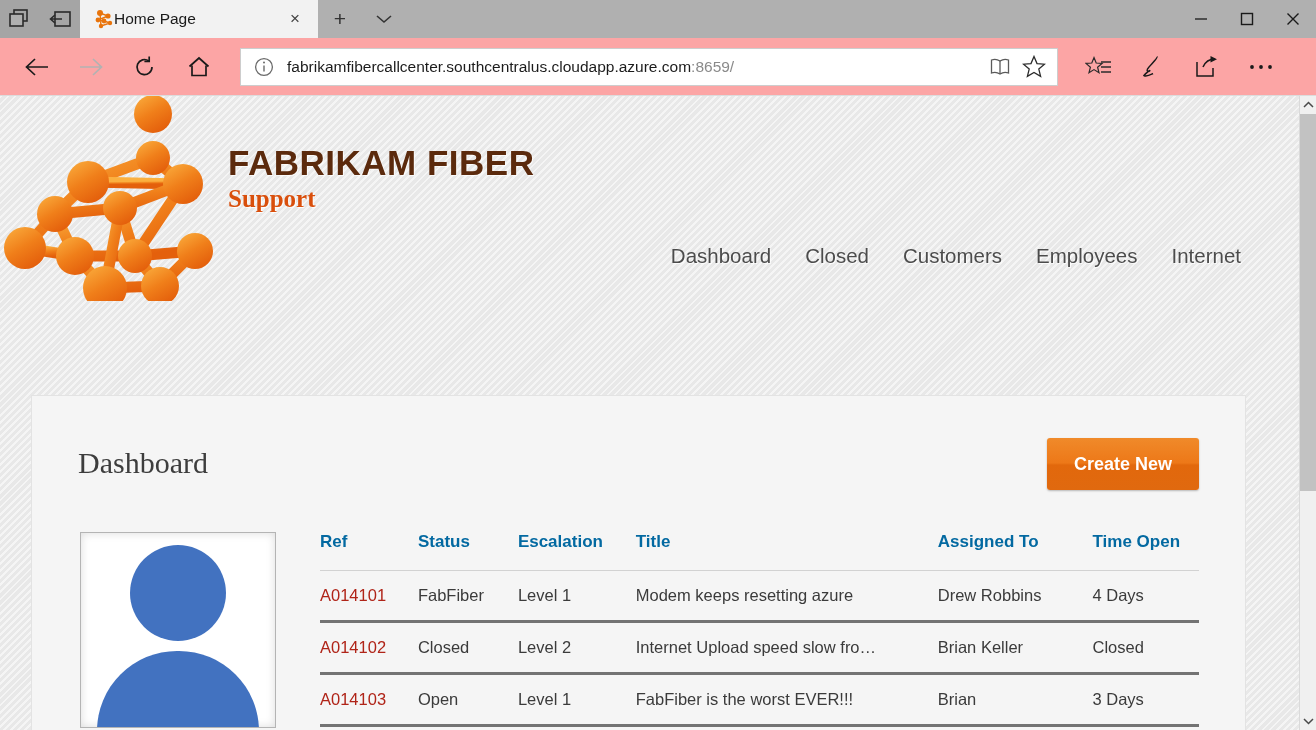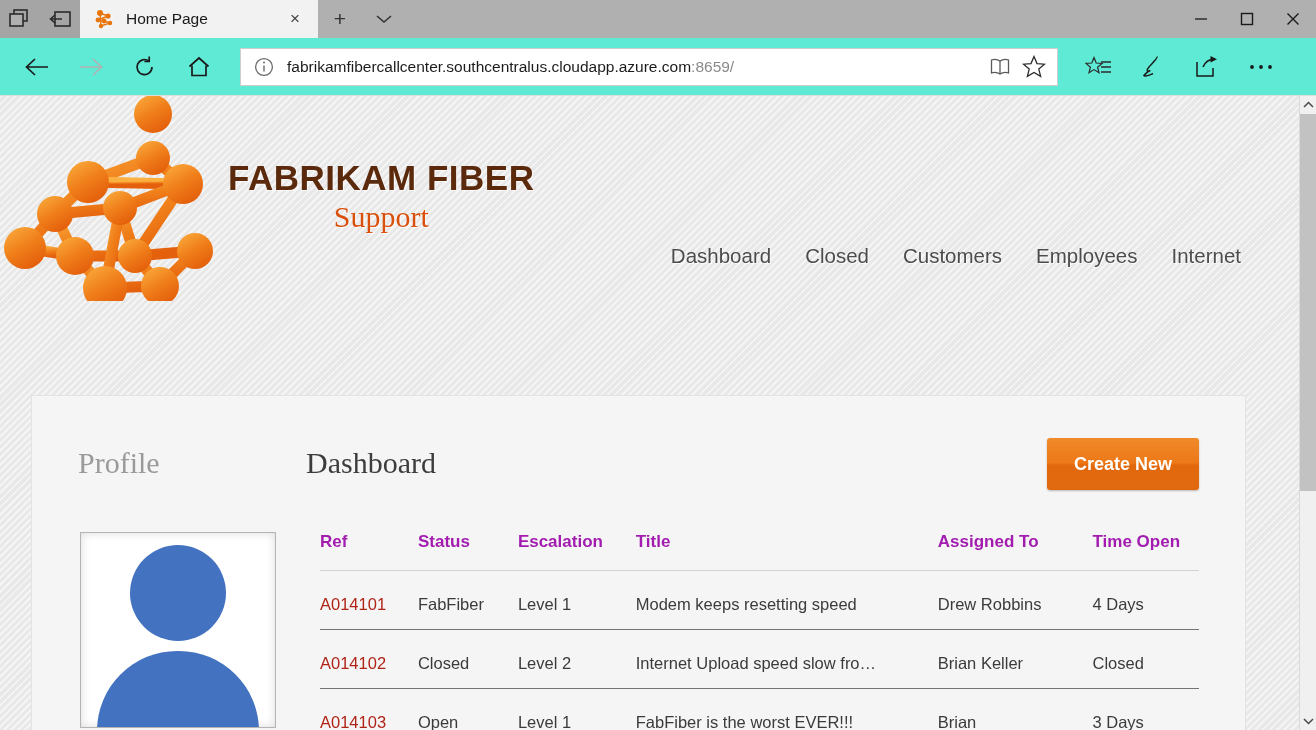--- a/index.html
+++ b/index.html
@@ -17,37 +17,37 @@
   .titlebar {
     height: 38px; background: #b0b0b0;
     display: flex; align-items: flex-end; position: relative; flex: 0 0 38px;
   }
   .tb-left-btns { display: flex; height: 38px; align-items: center; background: #a5a5a5; }
   .tb-icon-btn {
     width: 40px; height: 38px; display: flex; align-items: center; justify-content: center;
   }
   .tab {
     width: 238px; height: 38px; background: #f2f2f2;
-    display: flex; align-items: center; padding: 0 10px 0 14px; gap: 12px;
+    display: flex; align-items: center; padding: 0 10px 0 14px; 
   }
   .tab-favicon { width: 20px; height: 20px; flex: 0 0 20px; position: relative; }
   .tab-title {
     flex: 1; font-size: 15.5px; color: #1a1a1a; white-space: nowrap; overflow: hidden;
   }
   .tab-close { width: 26px; height: 26px; display: flex; align-items: center; justify-content: center; color: #444; font-size: 17px; }
   .newtab, .tabmenu {
     width: 44px; height: 38px; display: flex; align-items: center; justify-content: center;
     color: #333; font-size: 21px;
   }
   .tabmenu { font-size: 13px; }
   .wincontrols { margin-left: auto; display: flex; height: 38px; }
   .wc { width: 46px; height: 38px; display: flex; align-items: center; justify-content: center; color: #1a1a1a; }
 
   .navbar {
-    height: 58px; background: #5eead4; display: flex; align-items: center;
+    height: 58px; background: #fca5a5; display: flex; align-items: center;
     padding: 0 10px; flex: 0 0 58px; border-bottom: 1px solid #dcdcdc;
   }
   .nav-btn {
     width: 54px; height: 46px; display: flex; align-items: center; justify-content: center;
   }
   .addressbar {
     flex: 1; height: 38px; margin: 0 6px 0 14px; background: #fff;
     border: 1px solid #cdcdcd; display: flex; align-items: center; padding: 0 8px 0 12px;
     max-width: 818px;
   }
@@ -71,30 +71,30 @@
     width: 17px; background: #f0f0f0; border-left: 1px solid #dadada;
     display: flex; flex-direction: column; align-items: center; position: relative;
   }
   .sb-arrow { height: 18px; width: 17px; display: flex; align-items: center; justify-content: center; color: #606060; font-size: 9px; }
   .sb-track { flex: 1; width: 17px; position: relative; background: #f0f0f0; }
   .sb-thumb { position: absolute; top: 0; left: 0; width: 17px; height: 63%; background: #c2c2c2; }
 
   
   .site-header { position: relative; height: 205px; }
   .logo { position: absolute; left: 0; top: 0; width: 270px; height: 205px; }
-  .brand { position: absolute; left: 228px; top: 62px; text-align: center; }
+  .brand { position: absolute; left: 228px; top: 47px; }
   .brand-main {
     font-family: "Liberation Sans", sans-serif;
     font-size: 35px; font-weight: bold; letter-spacing: .5px;
     color: #5b2a0d;
     text-shadow: 1px 1px 0 rgba(255,255,255,.75);
   }
   .brand-sub {
     font-family: "Liberation Serif", serif;
-    font-size: 30px; font-weight: normal; color: #d94f0c; margin-top: 2px;
+    font-size: 25px; font-weight: bold; color: #d94f0c; margin-top: 2px;
     text-shadow: 1px 1px 0 rgba(255,255,255,.85);
   }
   .mainnav {
     position: absolute; right: 58px; top: 148px;
     display: flex; gap: 34px; align-items: center;
   }
   .mainnav a {
     font-size: 20.5px; color: #4c4c4c; text-decoration: none;
     text-shadow: 1px 1px 0 rgba(255,255,255,.8);
   }
@@ -144,26 +144,26 @@
     border-radius: 80px 80px 0 0;
   }
   .profile-sub {
     font-family: "Liberation Serif", serif; font-size: 22px; color: #2b2b2b;
     margin-top: 30px; text-align: center; padding-right: 22px;
   }
 
   .table-col { flex: 1; padding-left: 14px; }
   table.tickets { width: 100%; border-collapse: collapse; }
   table.tickets th {
-    text-align: left; font-size: 17px; font-weight: bold; color: #a21caf;
+    text-align: left; font-size: 17px; font-weight: bold; color: #0369a1;
     padding: 0 0 18px 0; border-bottom: 1px solid #d2d2d2;
   }
   table.tickets td {
-    font-size: 16.5px; color: #3b3b3b; padding: 24px 0 15px 0;
-    border-bottom: 1px solid #737373; white-space: nowrap;
+    font-size: 16.5px; color: #3b3b3b; padding: 15px 0 15px 0;
+    border-bottom: 3px solid #737373; white-space: nowrap;
   }
   table.tickets td.ref a { color: #b02418; text-decoration: none; font-size: 16.5px; }
   .c-ref { width: 100px; } .c-status { width: 102px; }
   .c-esc { width: 120px; } .c-title { width: 306px; margin-top: 10px; }
   .c-assigned { width: 158px; } .c-time { width: 110px; }
 </style>
 </head>
 <body>
 
 <div class="browser">
@@ -357,21 +357,20 @@
           <a href="#">Customers</a>
           <a href="#">Employees</a>
           <a href="#">Internet</a>
         </div>
       </div>
 
       <div class="card">
         <div class="card-inner">
 
           <div class="row-top">
-            <div class="h-profile">Profile</div>
             <div class="h-dash">Dashboard</div>
             <button class="btn-create">Create New</button>
           </div>
 
           <div class="row-main">
 
             <div class="profile-col">
               <div class="avatar">
                 <div class="head"></div>
                 <div class="body"></div>
@@ -390,21 +389,21 @@
                     <th class="c-title">Title</th>
                     <th class="c-assigned">Assigned To</th>
                     <th class="c-time">Time Open</th>
                   </tr>
                 </thead>
                 <tbody>
                   <tr>
                     <td class="ref"><a href="#">A014101</a></td>
                     <td>FabFiber</td>
                     <td>Level 1</td>
-                    <td>Modem keeps resetting speed</td>
+                    <td>Modem keeps resetting azure</td>
                     <td>Drew Robbins</td>
                     <td>4 Days</td>
                   </tr>
                   <tr>
                     <td class="ref"><a href="#">A014102</a></td>
                     <td>Closed</td>
                     <td>Level 2</td>
                     <td>Internet Upload speed slow fro…</td>
                     <td>Brian Keller</td>
                     <td>Closed</td>

